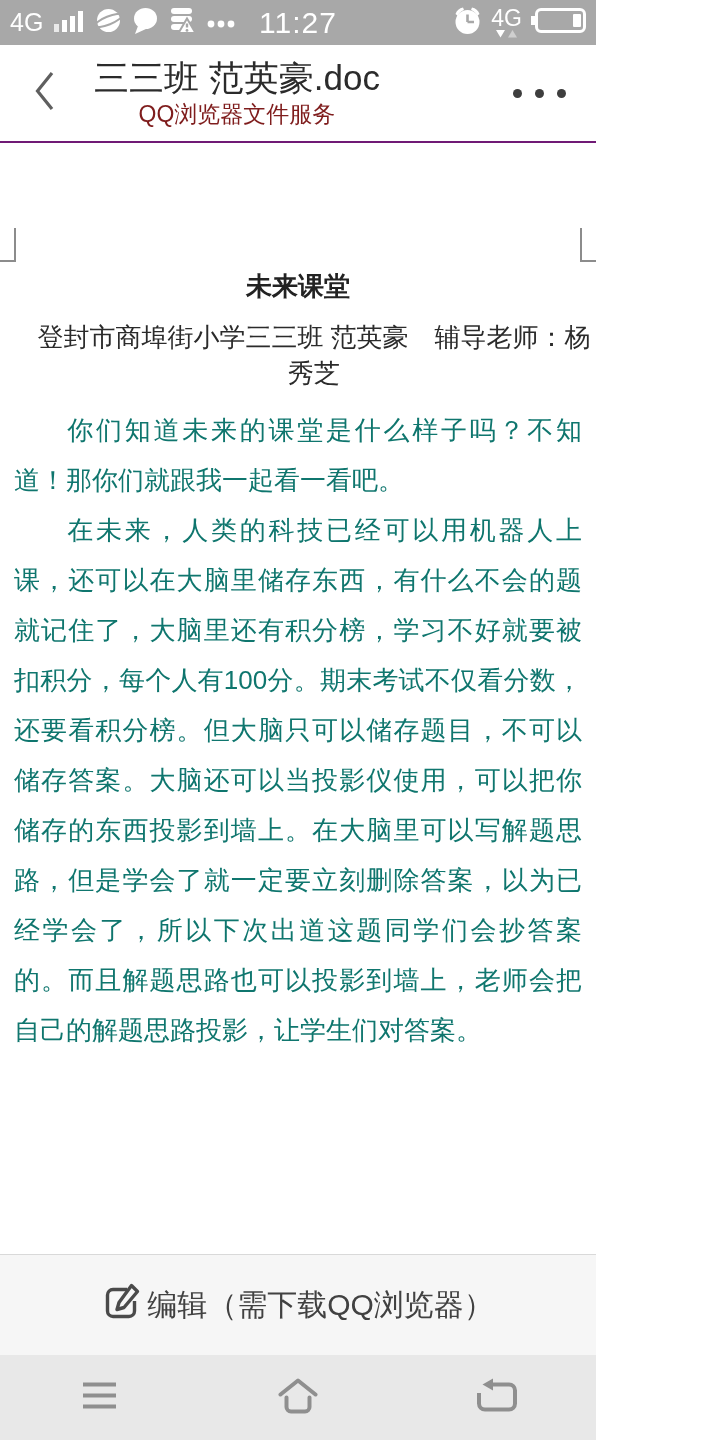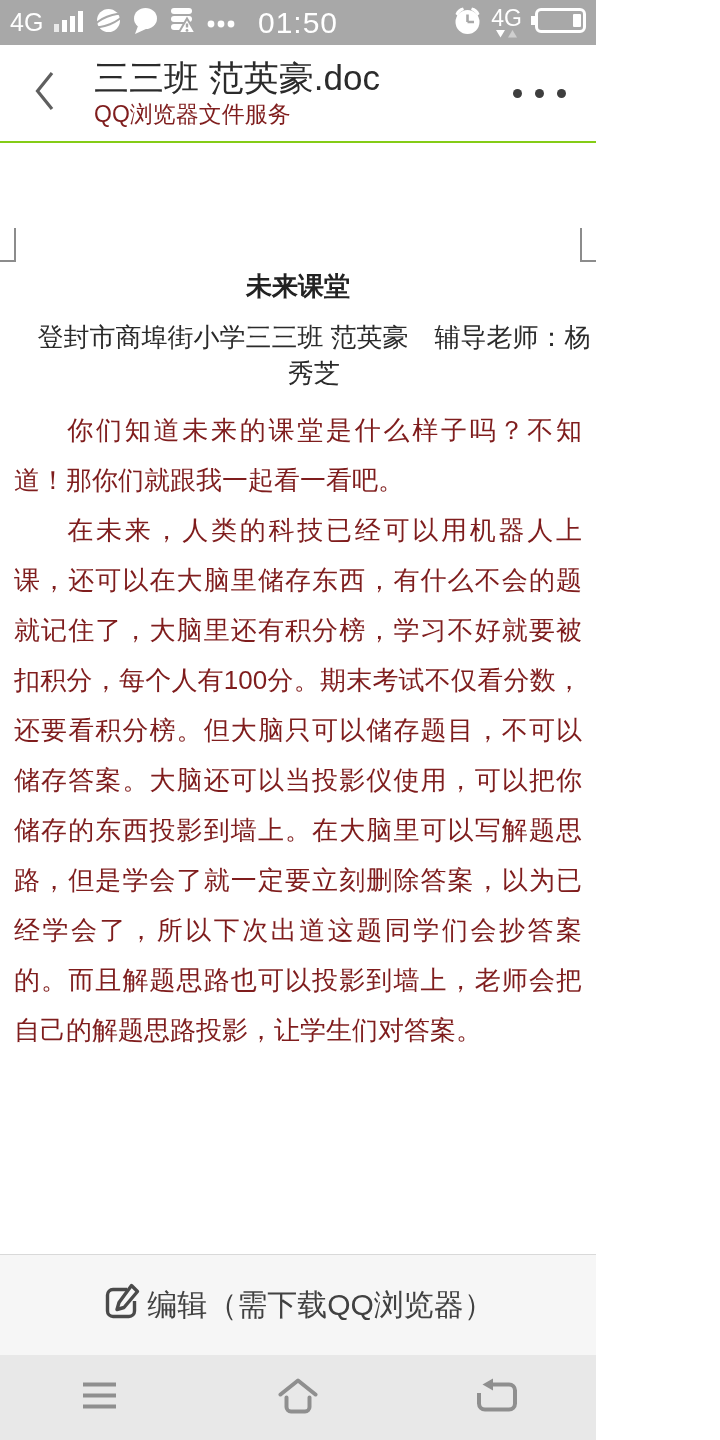--- a/index.html
+++ b/index.html
@@ -11,38 +11,38 @@
   .statusbar { height:45px; background:#a8a8a8; color:#fff; position:relative;
                display:flex; align-items:center; flex:0 0 auto; }
   .sb-left { display:flex; align-items:center; gap:11px; padding-left:10px; }
   .sb-carrier { font-size:25px; }
   .sb-time { position:absolute; left:50%; transform:translateX(-50%); font-size:30px; letter-spacing:1px; }
   .sb-right { margin-left:auto; display:flex; align-items:center; gap:9px; padding-right:8px; }
   .sb-net { display:flex; flex-direction:column; align-items:center; line-height:1; }
   .sb-net .t { font-size:23px; }
 
   
-  .header { height:98px; background:#fff; border-bottom:2px solid #84cc16;
-            display:flex; align-items:center; flex:0 0 auto; }
+  .header { height:98px; background:#fff; border-bottom:2px solid #701a75;
+            display:flex; align-items:center; flex:0 0 auto;text-align:center; }
   .back-btn { margin-left:34px; display:flex; align-items:center; }
   .title-block { margin-left:38px; display:flex; flex-direction:column; gap:2px; min-width:0; }
   .file-title { font-size:35px; color:#2b2b2b; line-height:40px; white-space:nowrap; }
   .file-sub { font-size:23px; color:#7f1d1d; line-height:28px; }
   .more-btn { margin-left:auto; margin-right:30px; display:flex; gap:13px; align-items:center; }
   .more-btn i { width:9px; height:9px; border-radius:50%; background:#3e3e3e; display:block; }
 
   
   .docarea { flex:1 1 auto; background:#fff; position:relative; overflow:hidden; }
   .corner { position:absolute; width:16px; height:34px; top:85px; }
   .corner.l { left:0; border-right:2px solid #8c8c8c; border-bottom:2px solid #8c8c8c; }
   .corner.r { right:0; border-left:2px solid #8c8c8c; border-bottom:2px solid #8c8c8c; }
   .doc-title { margin-top:125px; text-align:center; font-size:26px; font-weight:bold;
                color:#222; line-height:36px; }
   .doc-byline { margin-top:15px; text-align:center; font-size:26px; color:#2b2b2b; line-height:36px;padding-left:32px; }
-  .doc-body { padding:0 14px; color:#7f1d1d; font-size:26px; line-height:50px;
+  .doc-body { padding:0 14px; color:#0f766e; font-size:26px; line-height:50px;
               text-align:justify; }
   .doc-body p { text-indent:2.05em; }
   .doc-body p:first-child { margin-top:14px; }
 
   
   .editbar { height:101px; background:#f6f6f6; border-top:1px solid #d9d9d9;
              display:flex; align-items:center; justify-content:center; gap:5px; flex:0 0 auto; cursor:pointer; }
   .edit-label { font-size:30px; color:#414141; }
 
   
@@ -94,21 +94,21 @@
       <span>
         <svg width="28" height="8" viewBox="0 0 28 8">
             <g fill="#fff">
           <circle cx="4" cy="4" r="3.4"></circle>
               <circle cx="14" cy="4" r="3.4"></circle>
               <circle cx="24" cy="4" r="3.4"></circle>
         </g>
           </svg>
       </span>
     </div>
-    <span class="sb-time">01:50</span>
+    <span class="sb-time">11:27</span>
     <div class="sb-right">
       <span>
         <svg width="29" height="29" viewBox="0 0 29 29">
           <g fill="#fff">
             <path d="M2.5,8 A10,10 0 0 1 10,1.5 L11,4 A11,11 0 0 0 4.8,9.8 Z"></path>
             <path d="M26.5,8 A10,10 0 0 0 19,1.5 L18,4 A11,11 0 0 1 24.2,9.8 Z"></path>
             <circle cx="14.5" cy="16" r="12"></circle>
           </g>
           <path d="M14.5,16 V8.5 M14.5,16 h6.5" stroke="#a8a8a8" stroke-width="2.6" fill="none"></path>
         </svg>

